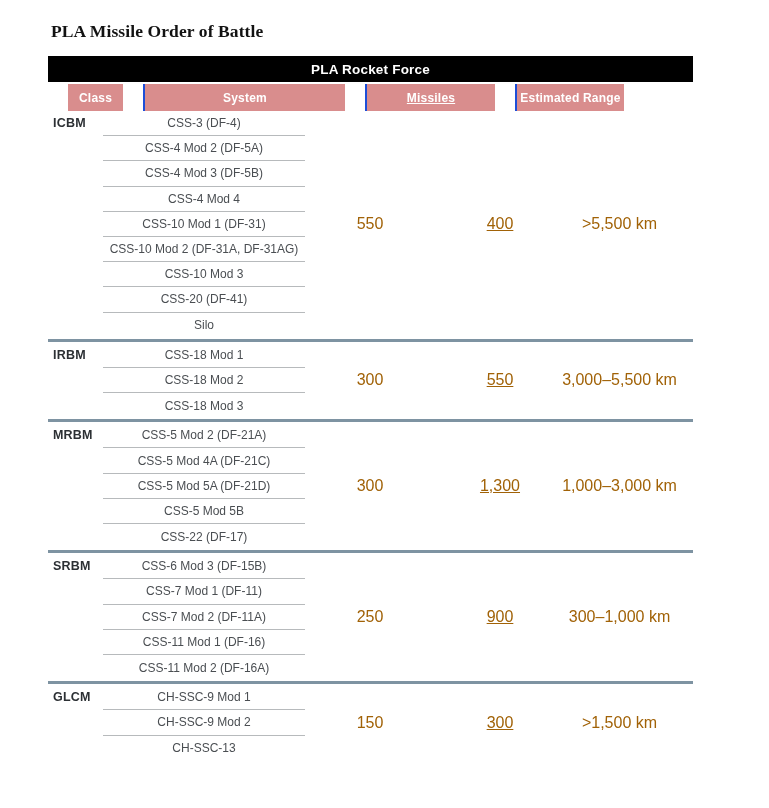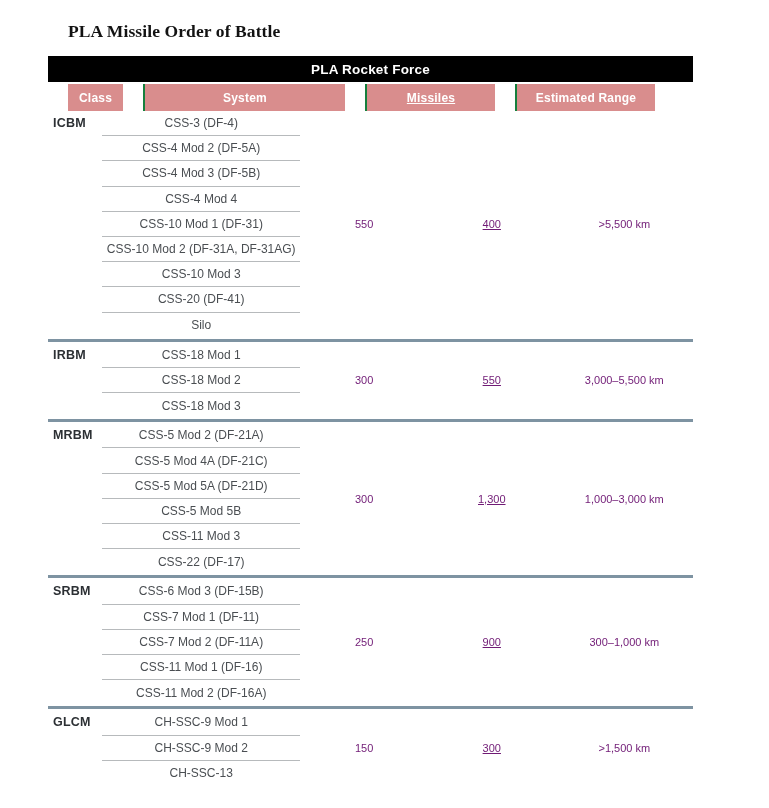--- a/index.html
+++ b/index.html
@@ -5,21 +5,21 @@
   html, body { margin: 0; padding: 0; }
   body {
     width: 769px; height: 808px;
     background: #ffffff;
     font-family: "Liberation Sans", sans-serif;
     position: relative;
     overflow: hidden;
   }
   .page-title {
     position: absolute;
-    left: 68px; top: 21px;
+    left: 51px; top: 21px;
     font-family: "Liberation Serif", serif;
     font-weight: bold;
     font-size: 17.5px;
     color: #121212;
     letter-spacing: 0.1px;
   }
   .mob-table {
     position: absolute;
     left: 48px; top: 56px;
     width: 645px;
@@ -38,26 +38,26 @@
   .header-cell {
     background: #d98d8d;
     color: #ffffff;
     font-weight: bold;
     font-size: 12px;
     letter-spacing: 0.2px;
     display: flex; align-items: center; justify-content: center;
     box-sizing: border-box;
     margin-left: 20px;
   }
-  .header-cell + .header-cell { border-left: 2px solid #15803d; }
+  .header-cell + .header-cell { border-left: 2px solid #1d4ed8; }
   .col-class  { width: 55px; }
   .col-system { width: 202px; }
   .col-launchers { width: 130px; }
   .col-missiles  { width: 130px; text-decoration: underline; }
-  .col-range     { width: 140px; }
+  .col-range     { width: 109px; }
   .tbody { width: 645px; }
   .section { display: flex; }
   .class-cell {
     width: 55px; box-sizing: border-box;
     padding-left: 5px; padding-top: 5px;
     font-weight: bold;
     font-size: 12.5px;
     color: #2c3034;
     letter-spacing: 0.2px;
   }
@@ -67,22 +67,22 @@
     box-sizing: border-box;
     display: flex; align-items: center; justify-content: center;
     font-size: 12px;
     color: #4a4e52;
     border-bottom: 1px solid #b7babc;
     white-space: nowrap;
   }
   .system-row:last-child { border-bottom: none; }
   .num-cell {
     display: flex; align-items: center; justify-content: center;
-    font-size: 11px;
-    color: #701a75;
+    font-size: 16px;
+    color: #a16207;
     white-space: nowrap;
   }
   .num-cell.col-launchers, .num-cell.col-missiles, .num-cell.col-range { box-sizing: border-box; }
   .section-divider {
     height: 3px;
     background: #7e93a2;
     margin: 1px 0;
   }
 </style>
 </head>
@@ -135,21 +135,20 @@
       <div class="section-divider"></div>
       <div class="section">
         <div class="class-cell">
           <div class="class-label">MRBM</div>
         </div>
         <div class="system-cell">
           <div class="system-row">CSS-5 Mod 2 (DF-21A)</div>
           <div class="system-row">CSS-5 Mod 4A (DF-21C)</div>
           <div class="system-row">CSS-5 Mod 5A (DF-21D)</div>
           <div class="system-row">CSS-5 Mod 5B</div>
-          <div class="system-row">CSS-11 Mod 3</div>
           <div class="system-row">CSS-22 (DF-17)</div>
         </div>
         <div class="num-cell col-launchers">300</div>
         <div class="num-cell col-missiles">1,300</div>
         <div class="num-cell col-range">1,000–3,000 km</div>
       </div>
       <div class="section-divider"></div>
       <div class="section">
         <div class="class-cell">
           <div class="class-label">SRBM</div>

